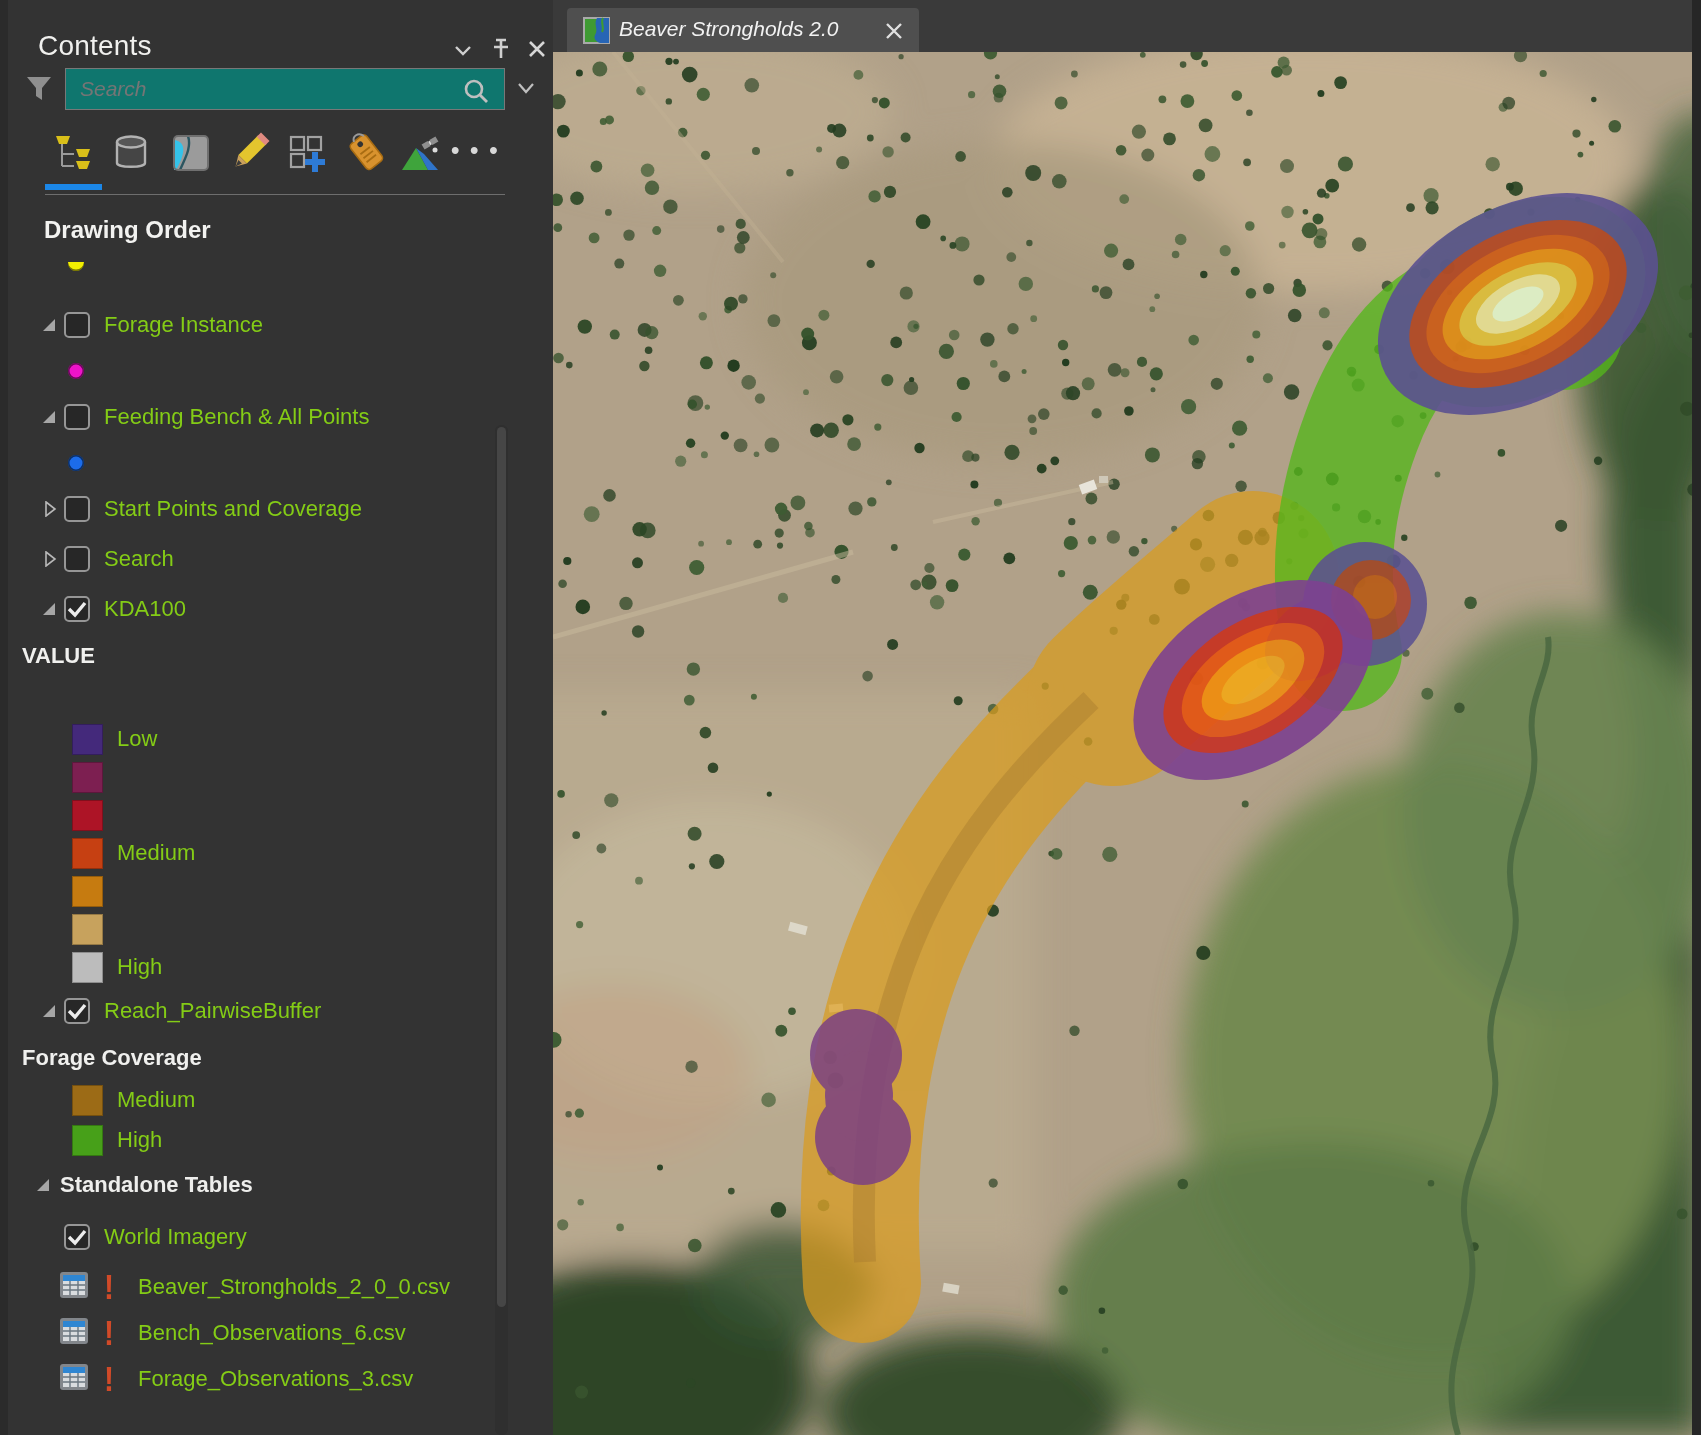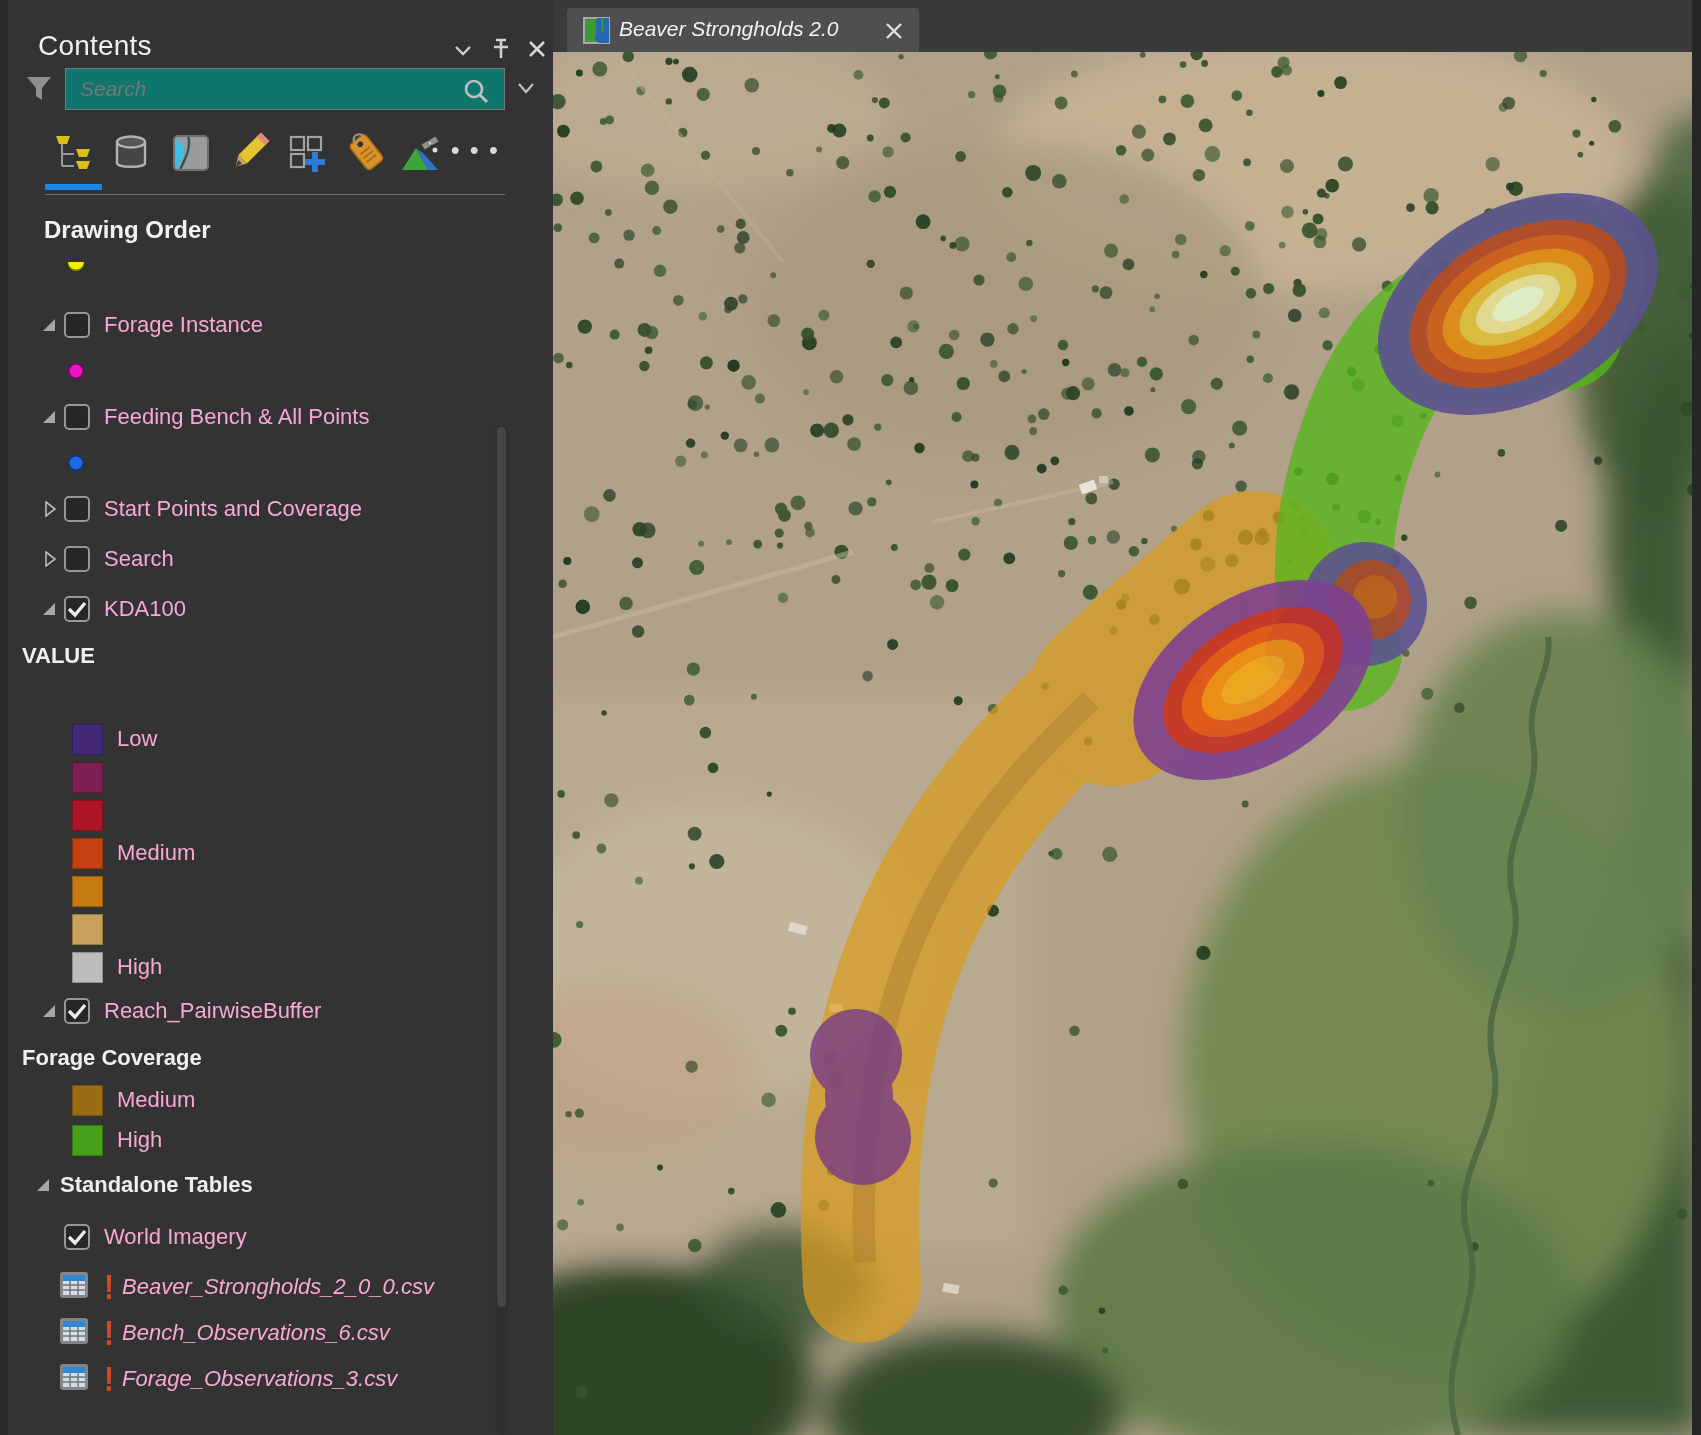--- a/index.html
+++ b/index.html
@@ -33,31 +33,31 @@
   .row{position:relative;display:flex;align-items:center;width:100%;}
   .row.layer{height:50px;} .row.dot{height:42px;} .row.dot.first{height:38px;}
   .row.subheading{height:44px;} .row.spacer{height:42px;}
   .row.swatchrow{height:38px;} .row.swatchrow.big{height:40px;}
   .row.worldrow{height:54px;} .row.group{height:50px;} .row.tablerow{height:46px;}
   .exp{width:20px;height:14px;margin-left:32px;flex:0 0 auto;position:relative;cursor:pointer;}
   .exp.expanded::after{content:"";position:absolute;left:3px;top:1px;width:0;height:0;
       border-left:12px solid transparent;border-bottom:12px solid #a6a6a6;}
   .cb{width:26px;height:26px;margin-left:4px;background:#272727;border:2px solid #969696;border-radius:5px;
       box-sizing:border-box;flex:0 0 auto;cursor:pointer;position:relative;}
-  .lbl{margin-left:14px;font-size:22px;color:#f9a8d4;white-space:nowrap;cursor:default;}
+  .lbl{margin-left:14px;font-size:22px;color:#84cc16;white-space:nowrap;cursor:default;}
   .subheading .lbl{font-weight:700;color:#f0f0ee;font-size:22px;}
   .dotsym{width:16px;height:16px;border-radius:50%;margin-left:60px;flex:0 0 auto;box-shadow:inset 0 0 0 1.5px rgba(0,0,0,.55);}
   .dot.first .dotsym{height:9px;border-radius:0 0 9px 9px;align-self:flex-start;box-shadow:inset 0 -1.5px 0 rgba(0,0,0,.5);}
   .sw{width:31px;height:31px;margin-left:64px;flex:0 0 auto;box-shadow:inset 0 0 0 1px rgba(0,0,0,.25);cursor:pointer;}
   .group .exp{margin-left:26px;}
   .group .lbl{margin-left:6px;font-weight:700;color:#eeeeec;}
   .worldrow .cb{margin-left:56px;}
   .tbl-ic{margin-left:52px;flex:0 0 auto;cursor:pointer;}
   .excl{margin-left:16px;color:#d14a28;font-weight:700;font-size:30px;flex:0 0 auto;line-height:1;transform:scaleY(1.15);}
-  .tablerow .lbl{margin-left:8px;font-size:22px;font-style:italic;}
+  .tablerow .lbl{margin-left:24px;font-size:22px;}
 
   .vscroll{position:absolute;left:487px;top:425px;width:13px;height:1010px;background:#2f2f2f;border-radius:6px;}
   .vscroll .thumb{position:absolute;left:2px;top:2px;width:9px;height:880px;background:#464646;border-radius:5px;cursor:pointer;}
 
   
   #mapview{position:absolute;left:553px;top:0;width:1148px;height:1435px;background:#393939;}
   .tabbar{position:absolute;left:0;top:0;width:1148px;height:52px;background:#3a3a3a;}
   .tab{position:absolute;left:14px;top:8px;height:44px;width:352px;background:#4f4f4f;border-radius:4px 4px 0 0;cursor:pointer;font-style:italic;}
   .tab-ic{position:absolute;left:16px;top:9px;}
   .tab-title{position:absolute;left:52px;top:9px;font-size:21px;color:#f2f2f2;white-space:nowrap;}

